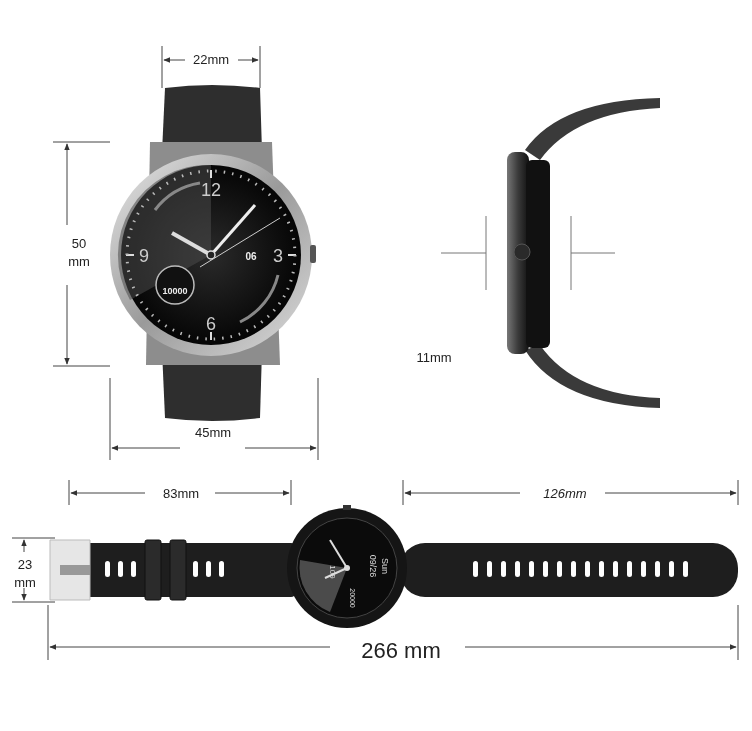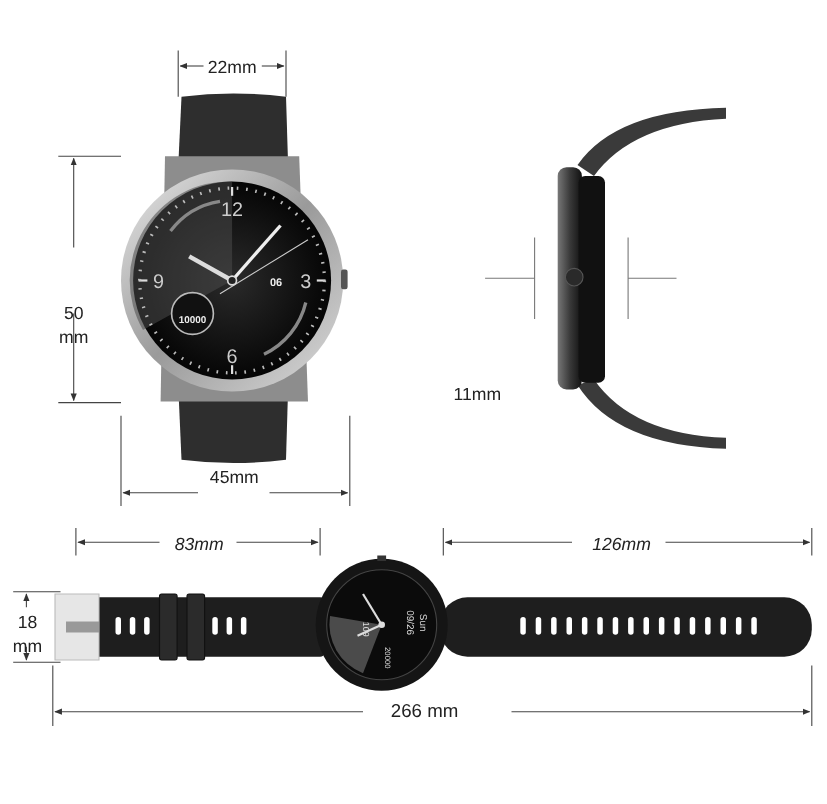--- a/index.html
+++ b/index.html
@@ -1,17 +1,17 @@
 <!DOCTYPE html>
 <html><head>
 <meta charset="utf-8">
 <style>
   html,body{margin:0;padding:0;background:#fff;}
   body{width:752px;height:731px;position:relative;overflow:hidden;font-family:"Liberation Sans",sans-serif;color:#222;}
-  .lbl{position:absolute;font-size:16px;color:#222;text-align:center;line-height:1.35;}
+  .lbl{position:absolute;font-size:13px;color:#222;text-align:center;line-height:1.35;}
   svg{position:absolute;left:0;top:0;}
 </style>
 </head>
 <body>
 
 <svg width="752" height="731" viewBox="0 0 752 731">
   <defs>
     <marker id="ar" viewBox="0 0 10 10" refX="9" refY="5" markerWidth="7" markerHeight="7" orient="auto-start-reverse">
       <path d="M0,1 L10,5 L0,9 z" fill="#333"></path>
     </marker>
@@ -150,25 +150,25 @@
     <line x1="24" y1="540" x2="24" y2="552" marker-start="url(#ar)"></line>
     <line x1="24" y1="588" x2="24" y2="600" marker-end="url(#ar)"></line>
     <line x1="48" y1="605" x2="48" y2="660"></line>
       <line x1="738" y1="605" x2="738" y2="660"></line>
     <line x1="50" y1="647" x2="330" y2="647" marker-start="url(#ar)"></line>
     <line x1="465" y1="647" x2="736" y2="647" marker-end="url(#ar)"></line>
   </g>
 </svg>
 
 <div class="lbl" style="left:180px;top:51px;width:62px;">22mm</div>
-<div class="lbl" style="left:44px;top:235px;width:46px;margin-top:40px;">
+<div class="lbl" style="left:56px;top:235px;width:46px;">
   <div>50</div>
   <div>mm</div>
 </div>
 <div class="lbl" style="left:180px;top:424px;width:66px;">45mm</div>
 <div class="lbl" style="left:404px;top:349px;width:60px;">11mm</div>
-<div class="lbl" style="left:148px;top:485px;width:66px;font-style:italic;">83mm</div>
+<div class="lbl" style="left:148px;top:485px;width:66px;">83mm</div>
 <div class="lbl" style="left:525px;top:485px;width:80px;font-style:italic;">126mm</div>
 <div class="lbl" style="left:6px;top:556px;width:38px;">
-  <div>18</div>
+  <div>23</div>
   <div>mm</div>
 </div>
-<div class="lbl" style="left:326px;top:636px;width:120px;font-size:17px;">266 mm</div>
+<div class="lbl" style="left:341px;top:636px;width:120px;font-size:22px;">266 mm</div>
 
 </body></html>

